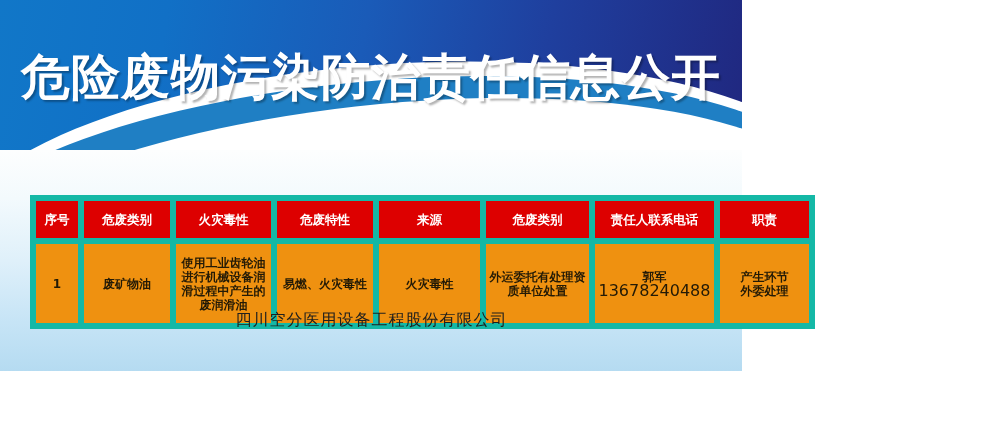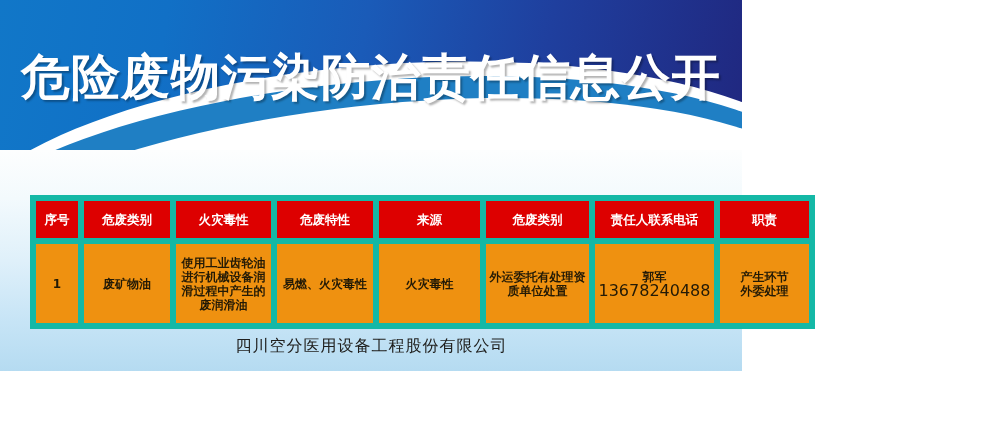--- a/index.html
+++ b/index.html
@@ -172,21 +172,21 @@
   .phone {
     font-family: "DejaVu Sans", "Liberation Sans", sans-serif;
     font-weight: normal;
     font-size: 16px;
   }
 
   
   .footer-company {
     position: absolute;
     left: 30px;
-    top: 336px;
+    top: 310px;
     width: 683px;
     text-align: center;
     z-index: 6;
     color: #20201e;
     font-family: "DejaVu Sans", "Liberation Sans", sans-serif;
     font-size: 16px;
     line-height: 20px;
     letter-spacing: 1px;
     white-space: nowrap;
   }

